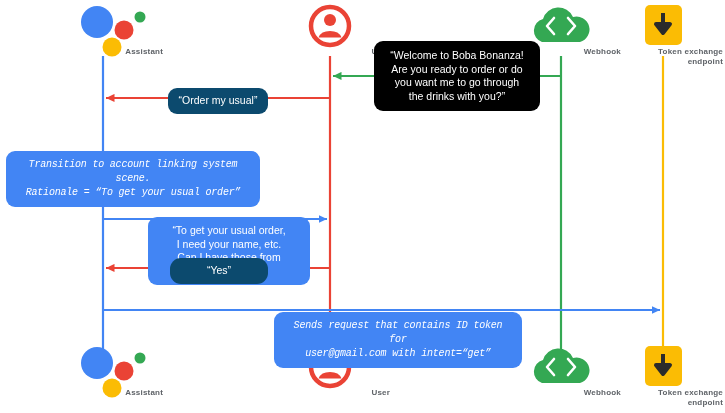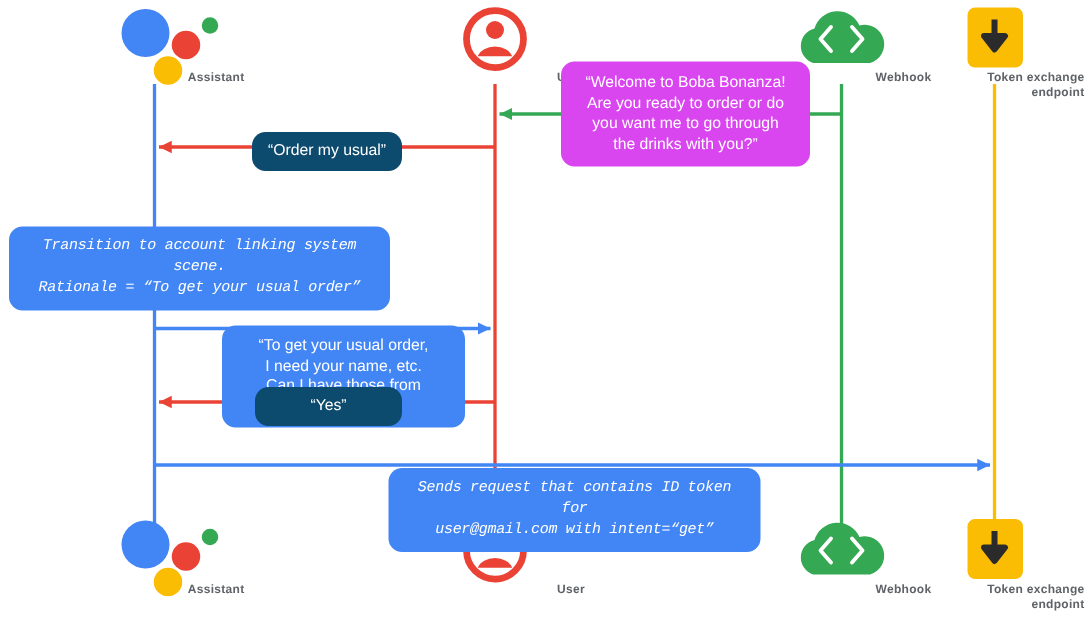--- a/index.html
+++ b/index.html
@@ -11,21 +11,21 @@
   .actor .caption{font-size:8px;font-weight:700;color:#5f6368;line-height:10px;
                   letter-spacing:.2px;margin-top:3px;white-space:pre-line;}
 
   .msgbox{position:absolute;border-radius:9px;box-sizing:border-box;
           text-align:center;color:#ffffff;}
   .msgbox.sans{font-family:"Liberation Sans",sans-serif;font-size:10.5px;line-height:13.5px;}
   .msgbox.mono{font-family:"Liberation Mono",monospace;font-style:italic;
                font-size:10px;line-height:14px;letter-spacing:-.2px;}
   .msgbox .txt{white-space:pre-line;display:block;}
 
-  .green{background:#d946ef;}
+  .green{background:#000000;}
   .red{background:#0c4a6e;}
   .blue{background:#4285f4;margin-top:20px;}
 </style>
 </head>
 <body>
 
 <svg id="diagram" viewBox="0 0 725 413">
   <defs>
     <marker id="arr-green" markerWidth="9" markerHeight="9" refX="8.5" refY="4.5" orient="auto" markerUnits="userSpaceOnUse">
       <path d="M0,0.4 L8.5,4.5 L0,8.6 Z" fill="#34a853"></path>
@@ -137,20 +137,20 @@
   <span class="txt">Transition to account linking system scene.
 Rationale = “To get your usual order”</span>
 </div>
 
 <div class="msgbox sans blue" style="left:148px;top:197px;width:162px;padding:7px 8px;">
   <span class="txt">“To get your usual order,
 I need your name, etc.
 Can I have those from Google?”</span>
 </div>
 
-<div class="msgbox sans red" style="left:170px;top:258px;width:98px;padding:6px 20px;">
+<div class="msgbox sans red" style="left:170px;top:258px;width:98px;padding:6px 20px;border-radius:11px;">
   <span class="txt">“Yes”</span>
 </div>
 
-<div class="msgbox mono blue" style="left:259px;top:292px;width:248px;padding:7px 8px;">
+<div class="msgbox mono blue" style="left:274px;top:292px;width:248px;padding:7px 8px;">
   <span class="txt">Sends request that contains ID token for
 user@gmail.com with intent=“get”</span>
 </div>
 
 </body></html>

